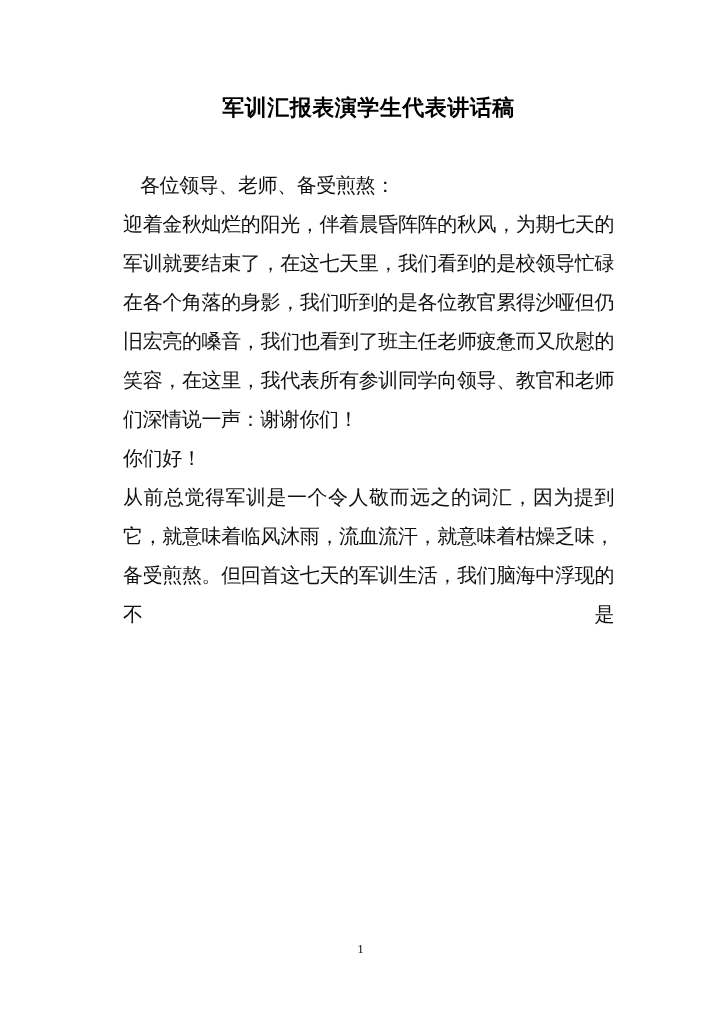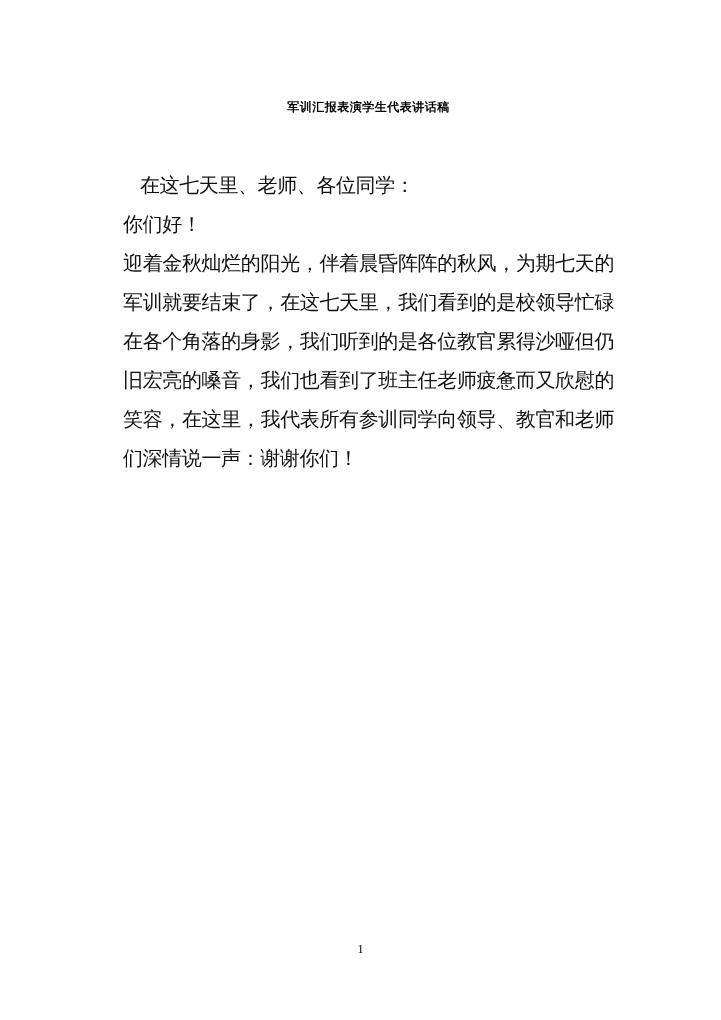--- a/index.html
+++ b/index.html
@@ -16,21 +16,21 @@
     font-family: "Liberation Serif", "DejaVu Serif", serif;
     color: #111111;
   }
   .page {
     position: absolute;
     left: 123px;
     top: 88px;
     width: 491px;
   }
   .doc-title {
-    font-size: 12px;
+    font-size: 22px;
     font-weight: bold;
     text-align: center;
     line-height: 39px;
     margin: 0 0 39px 0;
     letter-spacing: 0.5px;
     color: #000000;
   }
   .para {
     font-size: 20px;
     line-height: 39px;
@@ -55,22 +55,23 @@
     line-height: 18px;
     color: #111111;
   }
 </style>
 </head>
 <body>
 
 <div class="page">
   <h1 class="doc-title">军训汇报表演学生代表讲话稿</h1>
 
-  <p class="para greeting">在这七天里、老师、各位同学：</p>
+  <p class="para greeting">各位领导、老师、备受煎熬：</p>
+
+  <p class="para">迎着金秋灿烂的阳光，伴着晨昏阵阵的秋风，为期七天的军训就要结束了，在这七天里，我们看到的是校领导忙碌在各个角落的身影，我们听到的是各位教官累得沙哑但仍旧宏亮的嗓音，我们也看到了班主任老师疲惫而又欣慰的笑容，在这里，我代表所有参训同学向领导、教官和老师们深情说一声：谢谢你们！</p>
 
   <p class="para">你们好！</p>
 
-  <p class="para">迎着金秋灿烂的阳光，伴着晨昏阵阵的秋风，为期七天的军训就要结束了，在这七天里，我们看到的是校领导忙碌在各个角落的身影，我们听到的是各位教官累得沙哑但仍旧宏亮的嗓音，我们也看到了班主任老师疲惫而又欣慰的笑容，在这里，我代表所有参训同学向领导、教官和老师们深情说一声：谢谢你们！</p>
 
-
+  <p class="para continues">从前总觉得军训是一个令人敬而远之的词汇，因为提到它，就意味着临风沐雨，流血流汗，就意味着枯燥乏味，备受煎熬。但回首这七天的军训生活，我们脑海中浮现的不是</p>
 </div>
 
 <div class="page-number">1</div>
 
 </body></html>

